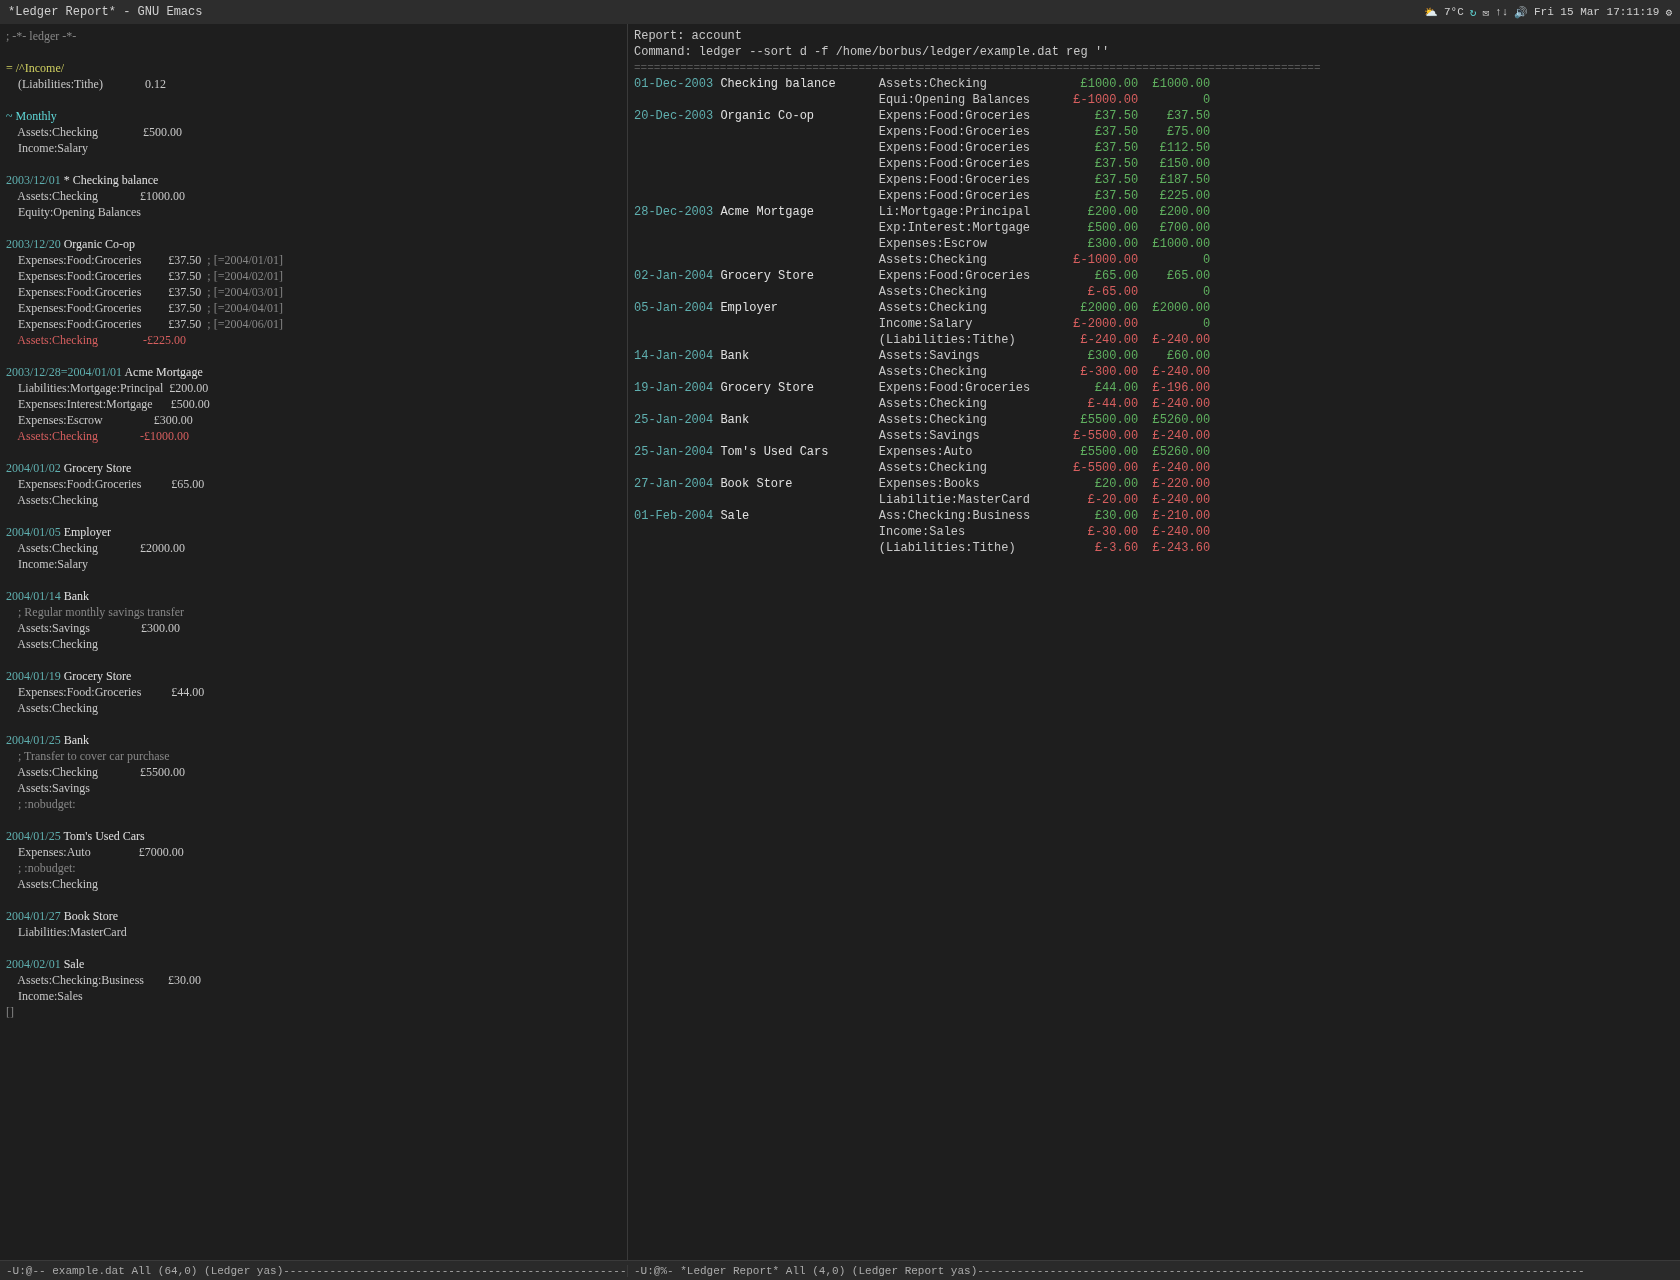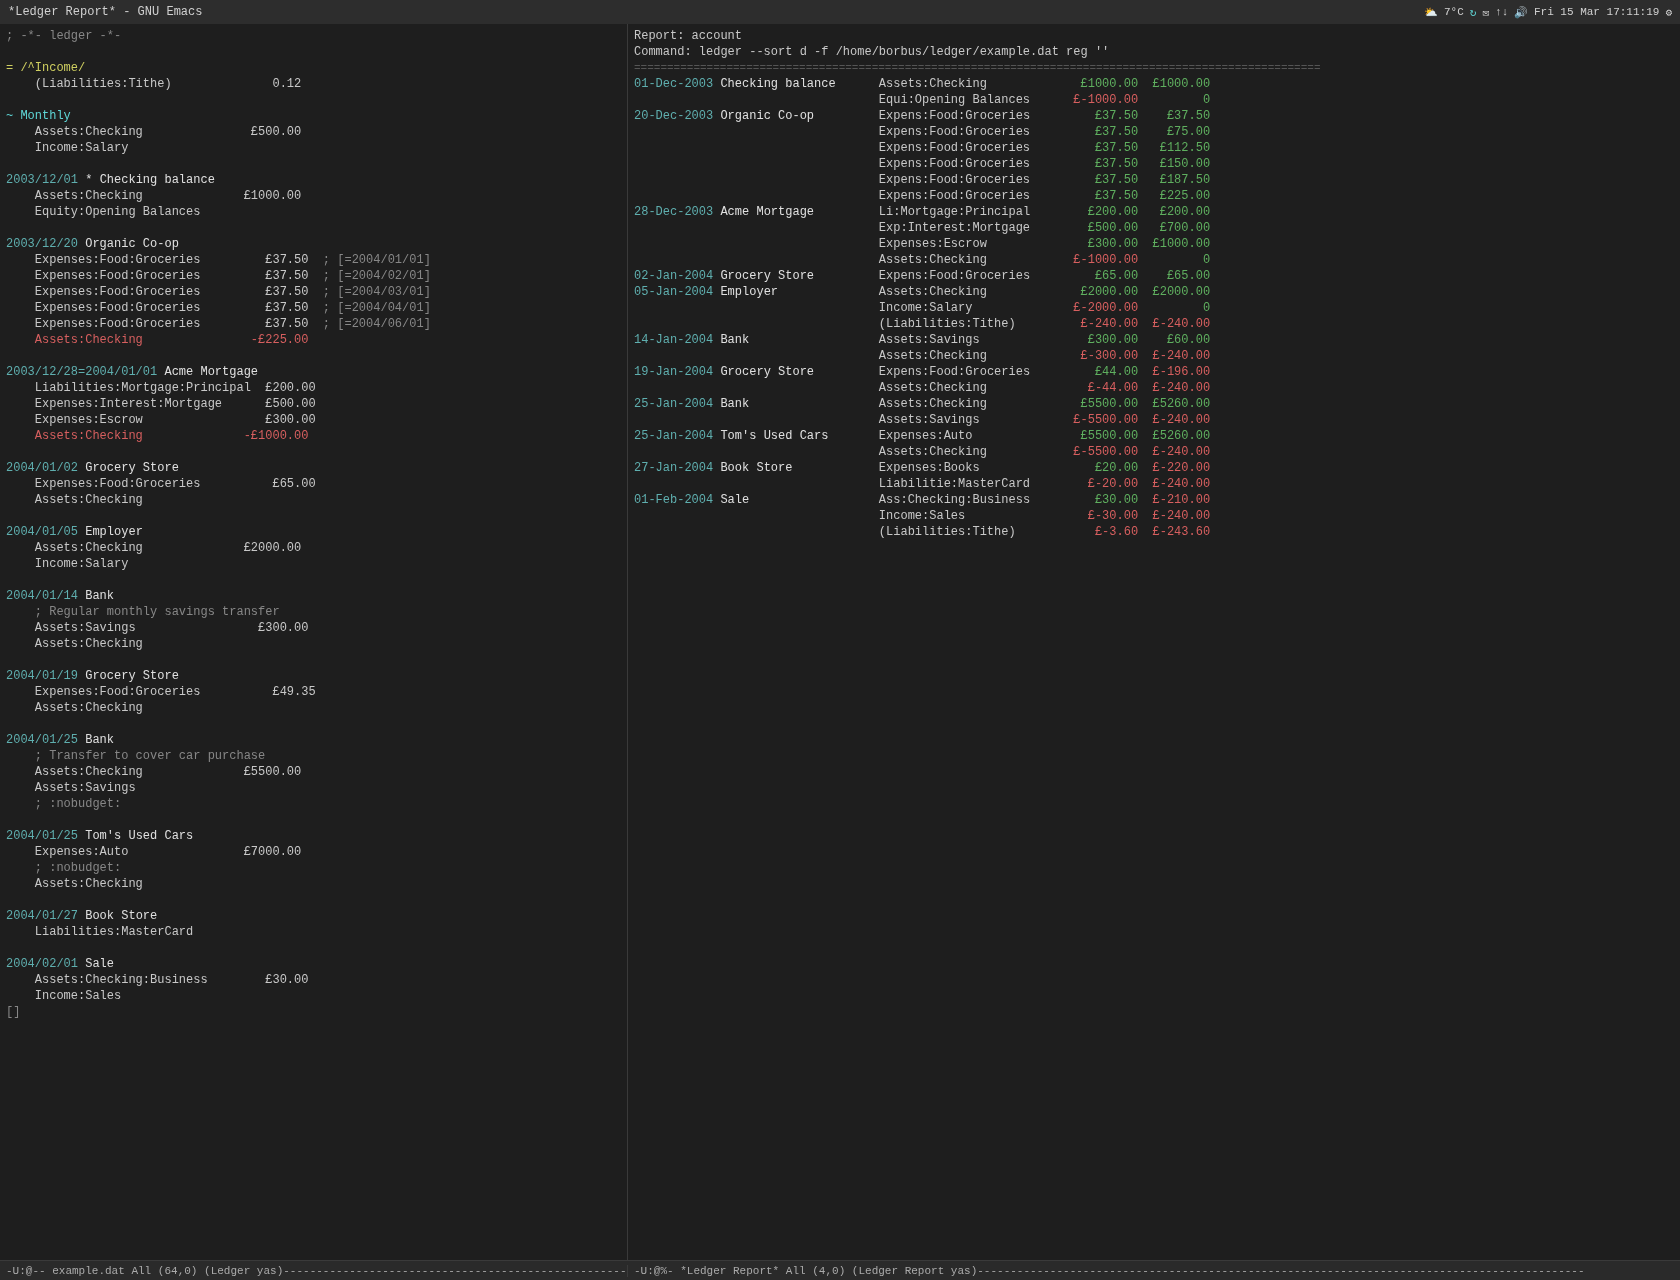--- a/index.html
+++ b/index.html
@@ -36,20 +36,21 @@
     .main-area {
       display: flex;
       height: calc(1280px - 24px - 20px);
     }
     .left-pane {
       width: 628px;
       background: #1e1e1e;
       overflow: hidden;
       border-right: 1px solid #3a3a3a;
       padding: 4px 6px;
+      font-family: Liberation Serif, serif;
     }
     .right-pane {
       flex: 1;
       background: #1e1e1e;
       overflow: hidden;
       padding: 4px 6px;
     }
     .status-bar {
       height: 20px;
       background: #2a2a2a;
@@ -142,21 +143,21 @@
       <div class="code-line white"><span style="color:#5fafaf">2004/01/05</span> <span style="color:#e0e0e0">Employer</span></div>
       <div class="code-line">    Assets:Checking              £2000.00</div>
       <div class="code-line">    Income:Salary</div>
       <div class="code-line">&nbsp;</div>
       <div class="code-line white"><span style="color:#5fafaf">2004/01/14</span> <span style="color:#e0e0e0">Bank</span></div>
       <div class="code-line gray">    ; Regular monthly savings transfer</div>
       <div class="code-line">    Assets:Savings                 £300.00</div>
       <div class="code-line">    Assets:Checking</div>
       <div class="code-line">&nbsp;</div>
       <div class="code-line white"><span style="color:#5fafaf">2004/01/19</span> <span style="color:#e0e0e0">Grocery Store</span></div>
-      <div class="code-line">    Expenses:Food:Groceries          £49.35</div>
+      <div class="code-line">    Expenses:Food:Groceries          £44.00</div>
       <div class="code-line">    Assets:Checking</div>
       <div class="code-line">&nbsp;</div>
       <div class="code-line white"><span style="color:#5fafaf">2004/01/25</span> <span style="color:#e0e0e0">Bank</span></div>
       <div class="code-line gray">    ; Transfer to cover car purchase</div>
       <div class="code-line">    Assets:Checking              £5500.00</div>
       <div class="code-line">    Assets:Savings</div>
       <div class="code-line gray">    ; :nobudget:</div>
       <div class="code-line">&nbsp;</div>
       <div class="code-line white"><span style="color:#5fafaf">2004/01/25</span> <span style="color:#e0e0e0">Tom's Used Cars</span></div>
       <div class="code-line">    Expenses:Auto                £7000.00</div>
@@ -181,20 +182,21 @@
       <div class="code-line"><span>                                  </span><span style="color:#c8c8c8">Expens:Food:Groceries     </span><span style="color:#5faf5f">    £37.50</span><span style="color:#5faf5f">    £75.00</span></div>
       <div class="code-line"><span>                                  </span><span style="color:#c8c8c8">Expens:Food:Groceries     </span><span style="color:#5faf5f">    £37.50</span><span style="color:#5faf5f">   £112.50</span></div>
       <div class="code-line"><span>                                  </span><span style="color:#c8c8c8">Expens:Food:Groceries     </span><span style="color:#5faf5f">    £37.50</span><span style="color:#5faf5f">   £150.00</span></div>
       <div class="code-line"><span>                                  </span><span style="color:#c8c8c8">Expens:Food:Groceries     </span><span style="color:#5faf5f">    £37.50</span><span style="color:#5faf5f">   £187.50</span></div>
       <div class="code-line"><span>                                  </span><span style="color:#c8c8c8">Expens:Food:Groceries     </span><span style="color:#5faf5f">    £37.50</span><span style="color:#5faf5f">   £225.00</span></div>
       <div class="code-line"><span style="color:#5fafaf">28-Dec-2003 </span><span style="color:#e0e0e0">Acme Mortgage         </span><span style="color:#c8c8c8">Li:Mortgage:Principal     </span><span style="color:#5faf5f">   £200.00</span><span style="color:#5faf5f">   £200.00</span></div>
       <div class="code-line"><span>                                  </span><span style="color:#c8c8c8">Exp:Interest:Mortgage     </span><span style="color:#5faf5f">   £500.00</span><span style="color:#5faf5f">   £700.00</span></div>
       <div class="code-line"><span>                                  </span><span style="color:#c8c8c8">Expenses:Escrow           </span><span style="color:#5faf5f">   £300.00</span><span style="color:#5faf5f">  £1000.00</span></div>
       <div class="code-line"><span>                                  </span><span style="color:#c8c8c8">Assets:Checking           </span><span style="color:#d75f5f"> £-1000.00</span><span style="color:#5faf5f">         0</span></div>
       <div class="code-line"><span style="color:#5fafaf">02-Jan-2004 </span><span style="color:#e0e0e0">Grocery Store         </span><span style="color:#c8c8c8">Expens:Food:Groceries     </span><span style="color:#5faf5f">    £65.00</span><span style="color:#5faf5f">    £65.00</span></div>
+      <div class="code-line"><span>                                  </span><span style="color:#c8c8c8">Assets:Checking           </span><span style="color:#d75f5f">   £-65.00</span><span style="color:#5faf5f">         0</span></div>
       <div class="code-line"><span style="color:#5fafaf">05-Jan-2004 </span><span style="color:#e0e0e0">Employer              </span><span style="color:#c8c8c8">Assets:Checking           </span><span style="color:#5faf5f">  £2000.00</span><span style="color:#5faf5f">  £2000.00</span></div>
       <div class="code-line"><span>                                  </span><span style="color:#c8c8c8">Income:Salary             </span><span style="color:#d75f5f"> £-2000.00</span><span style="color:#5faf5f">         0</span></div>
       <div class="code-line"><span>                                  </span><span style="color:#c8c8c8">(Liabilities:Tithe)       </span><span style="color:#d75f5f">  £-240.00</span><span style="color:#d75f5f">  £-240.00</span></div>
       <div class="code-line"><span style="color:#5fafaf">14-Jan-2004 </span><span style="color:#e0e0e0">Bank                  </span><span style="color:#c8c8c8">Assets:Savings            </span><span style="color:#5faf5f">   £300.00</span><span style="color:#5faf5f">    £60.00</span></div>
       <div class="code-line"><span>                                  </span><span style="color:#c8c8c8">Assets:Checking           </span><span style="color:#d75f5f">  £-300.00</span><span style="color:#d75f5f">  £-240.00</span></div>
       <div class="code-line"><span style="color:#5fafaf">19-Jan-2004 </span><span style="color:#e0e0e0">Grocery Store         </span><span style="color:#c8c8c8">Expens:Food:Groceries     </span><span style="color:#5faf5f">    £44.00</span><span style="color:#d75f5f">  £-196.00</span></div>
       <div class="code-line"><span>                                  </span><span style="color:#c8c8c8">Assets:Checking           </span><span style="color:#d75f5f">   £-44.00</span><span style="color:#d75f5f">  £-240.00</span></div>
       <div class="code-line"><span style="color:#5fafaf">25-Jan-2004 </span><span style="color:#e0e0e0">Bank                  </span><span style="color:#c8c8c8">Assets:Checking           </span><span style="color:#5faf5f">  £5500.00</span><span style="color:#5faf5f">  £5260.00</span></div>
       <div class="code-line"><span>                                  </span><span style="color:#c8c8c8">Assets:Savings            </span><span style="color:#d75f5f"> £-5500.00</span><span style="color:#d75f5f">  £-240.00</span></div>
       <div class="code-line"><span style="color:#5fafaf">25-Jan-2004 </span><span style="color:#e0e0e0">Tom's Used Cars       </span><span style="color:#c8c8c8">Expenses:Auto             </span><span style="color:#5faf5f">  £5500.00</span><span style="color:#5faf5f">  £5260.00</span></div>

